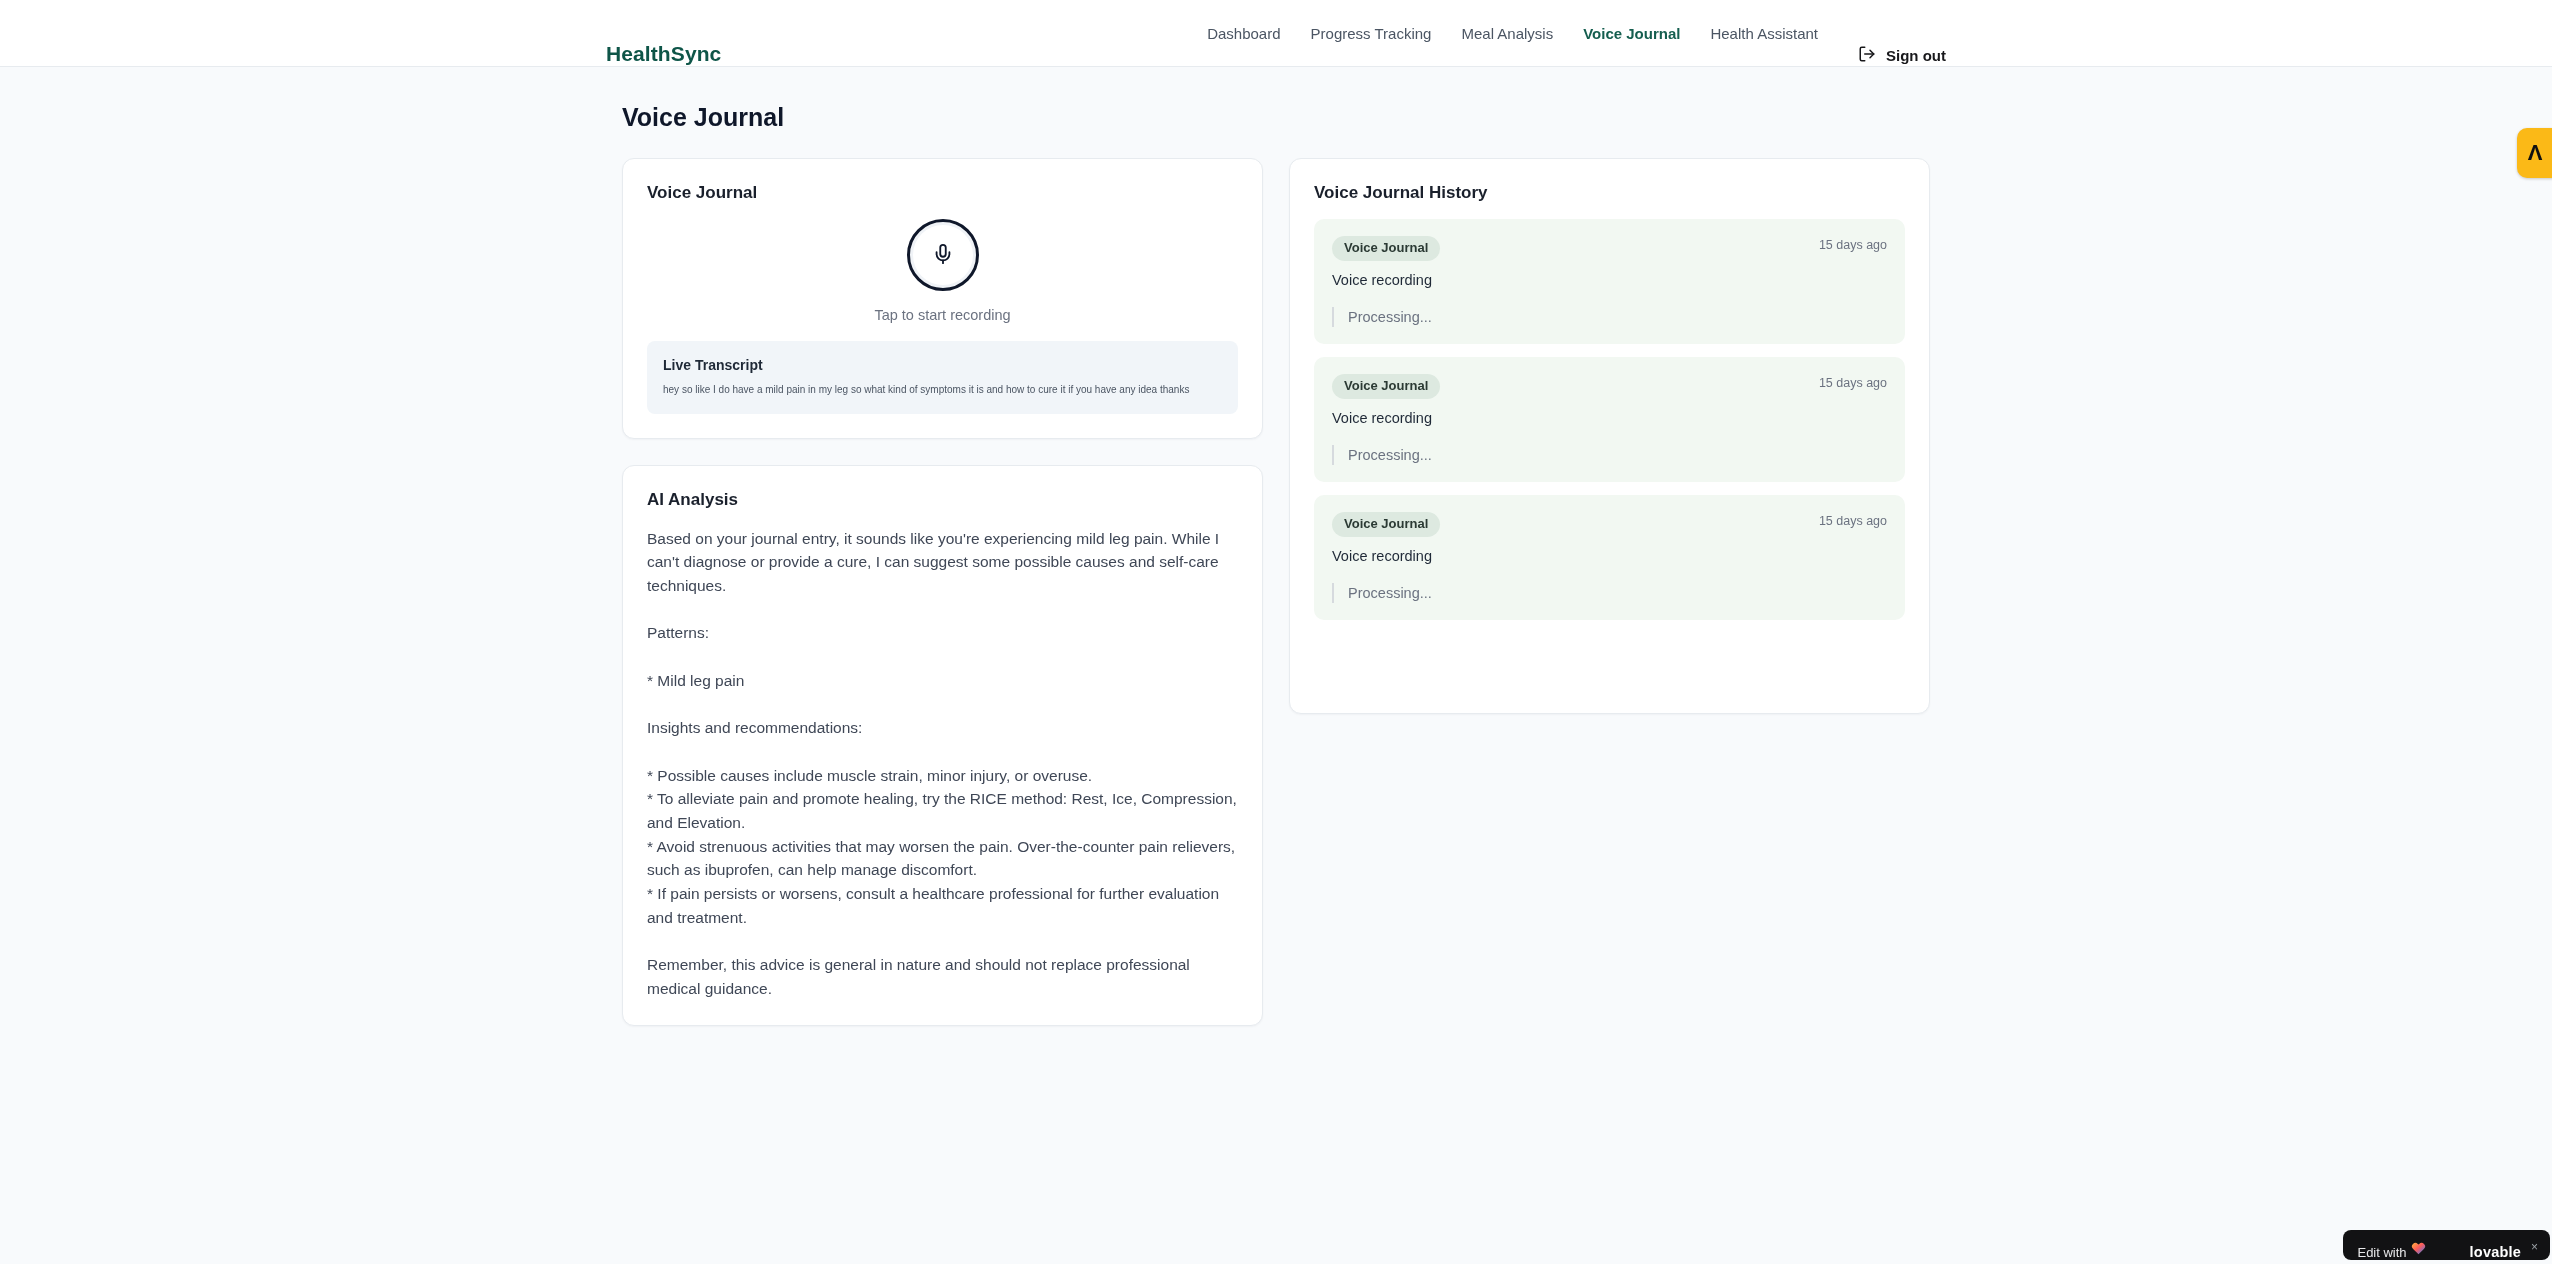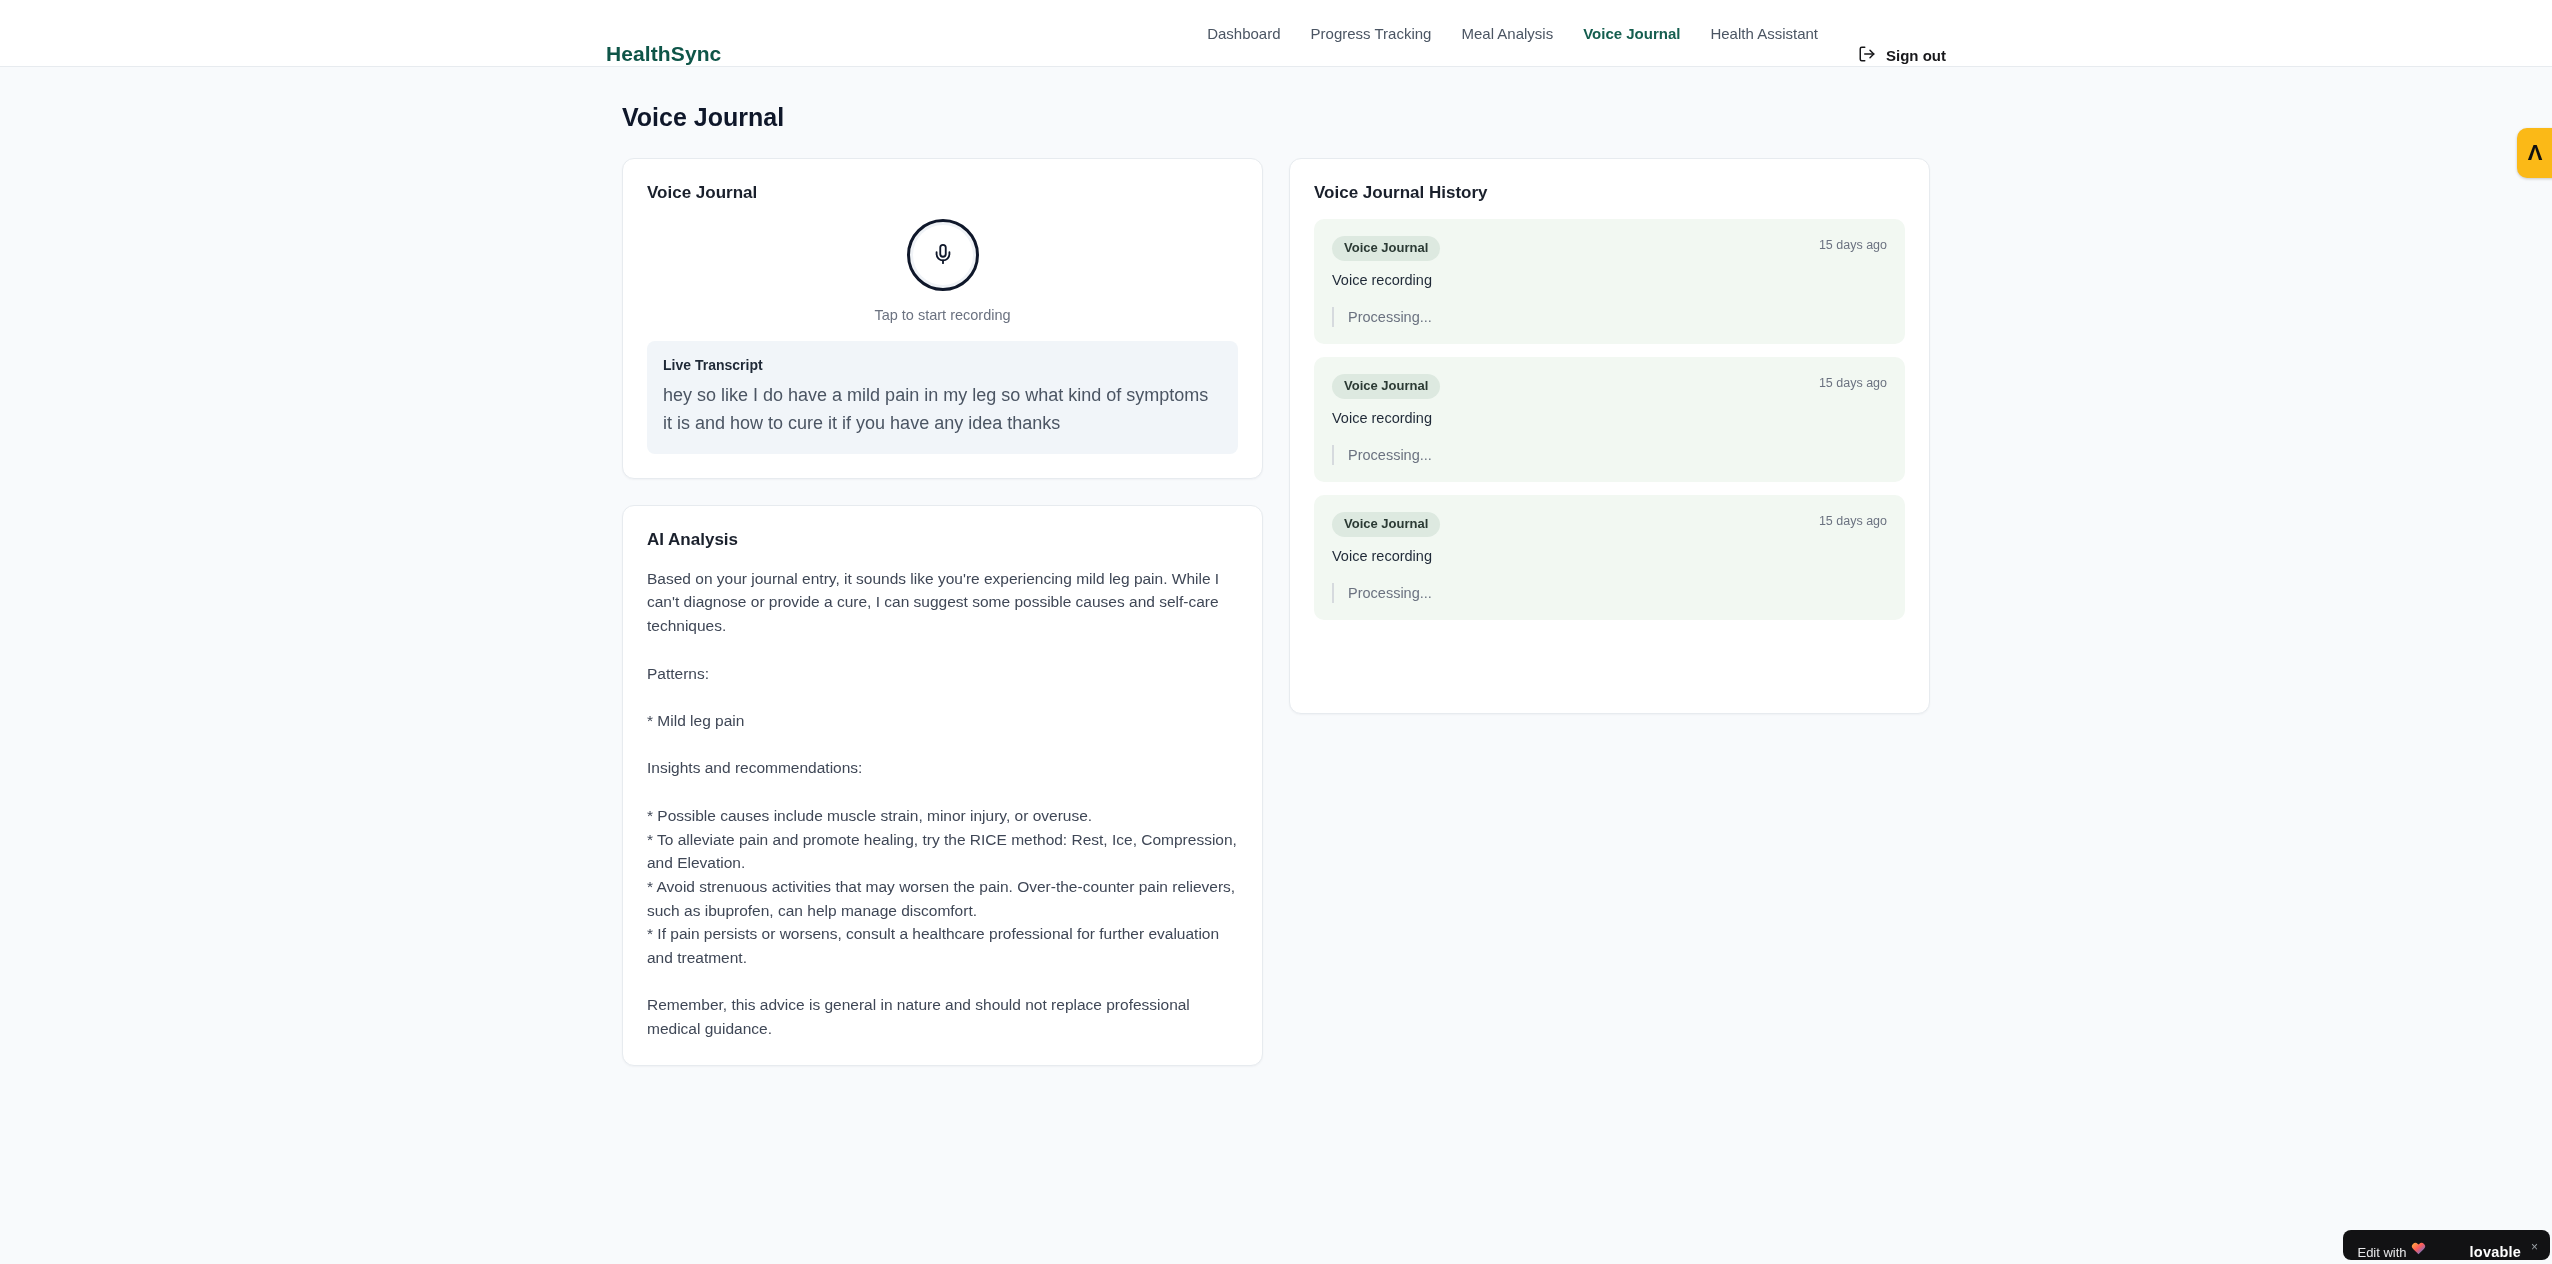--- a/index.html
+++ b/index.html
@@ -36,21 +36,21 @@
     width:72px; height:72px; border-radius:50%; background:#ffffff;
     border:3px solid #0f172a; box-shadow:inset 0 0 0 3px #f0f3f7;
     display:flex; align-items:center; justify-content:center; cursor:pointer;
   }
   .mic-button svg { width:22px; height:22px; stroke:#0f172a; }
   .tap-hint { margin-top:16px; font-size:14.5px; color:#6b7280; }
   .transcript {
     margin-top:18px; background:#f1f5f9; border-radius:8px; padding:16px; width:100%;
   }
   .transcript-label { font-size:14px; font-weight:700; color:#1f2937; }
-  .transcript-text { margin-top:9px; font-size:18px; color:#4b5563; line-height:1.55; }
+  .transcript-text { margin-top:9px; font-size:10px; color:#4b5563; line-height:1.55; }
   
   .analysis-card { margin-top:26px; }
   .analysis-text { margin-top:17px; font-size:15.5px; color:#3f4756; line-height:1.53; white-space:pre-line; }
   
   .history-list { margin-top:16px; padding-bottom:56px; }
   .history-entry {
     background:#f2f8f2; border-radius:10px; padding:17px 18px; margin-bottom:13px; cursor:pointer;
   }
   .entry-top { display:flex; align-items:flex-start; justify-content:space-between; }
   .entry-badge {

